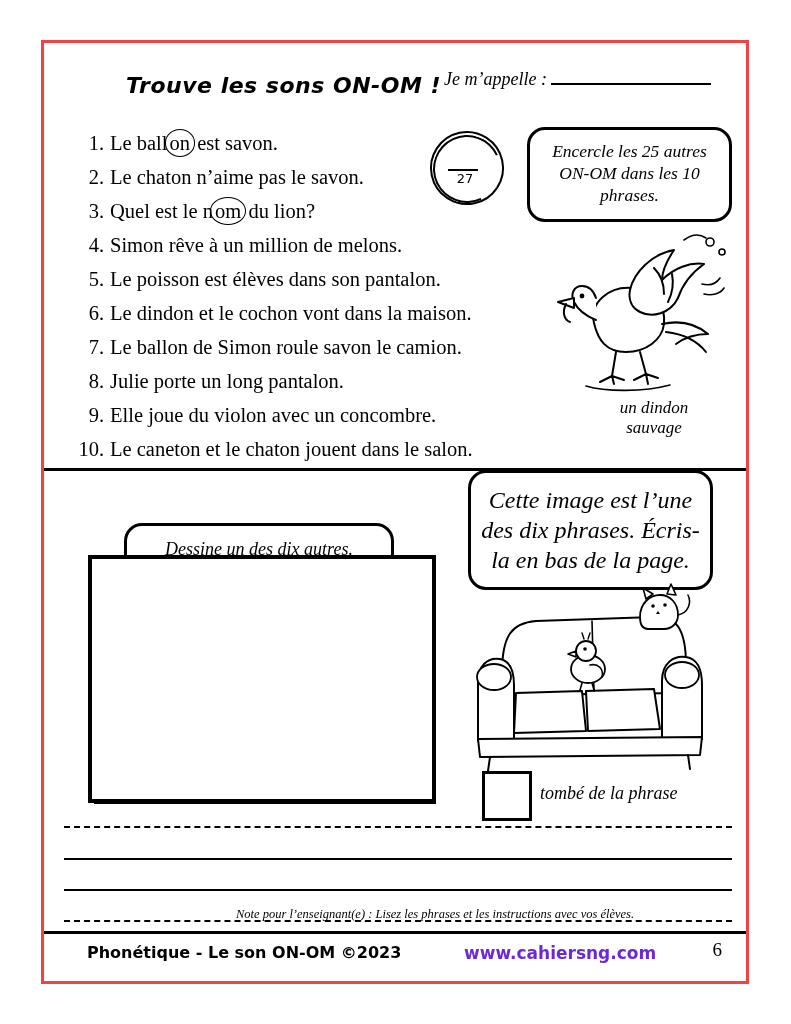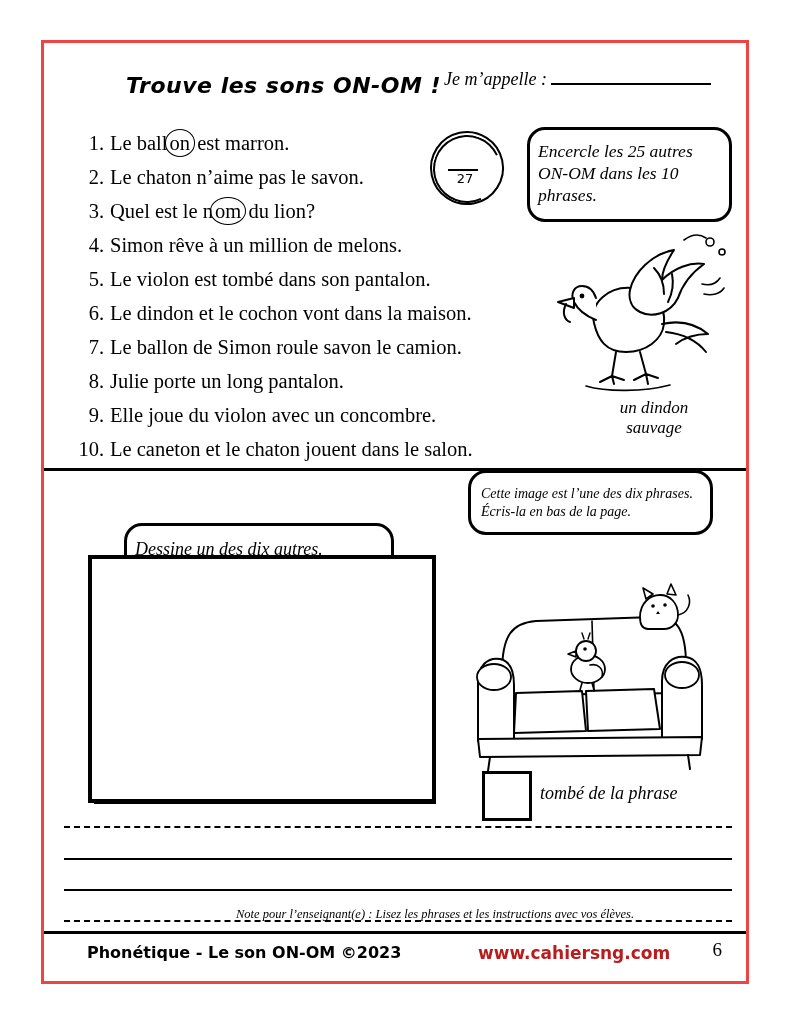--- a/index.html
+++ b/index.html
@@ -142,20 +142,21 @@
     text-align: center;
     font-size: 13px;
     font-family: "DejaVu Sans", sans-serif;
   }
   
   .bubble {
     position: absolute;
     border: 3px solid #000;
     border-radius: 18px;
     background: #fff;
+    text-align: center;
     font-style: italic;
     line-height: 1.25;
     box-sizing: border-box;
   }
   .bubble .shadow-b {
     position: absolute;
     left: 4px;
     top: 5px;
     right: -5px;
     bottom: -6px;
@@ -175,21 +176,21 @@
     top: 480px;
     width: 270px;
     padding: 12px 8px;
     font-size: 18px;
   }
   #bubble-image {
     left: 424px;
     top: 427px;
     width: 245px;
     padding: 12px 10px;
-    font-size: 14px;
+    font-size: 24px;
   }
   
   .bird {
     position: absolute;
     left: 490px;
     top: 185px;
     width: 200px;
     height: 170px;
   }
   .bird-caption {
@@ -285,26 +286,26 @@
     position: absolute;
     left: 43px;
     top: 900px;
     font-family: "DejaVu Sans", sans-serif;
     font-weight: bold;
     font-size: 16px;
     white-space: nowrap;
   }
   .footer-url {
     position: absolute;
-    left: 434px;
+    left: 420px;
     top: 900px;
     font-family: "DejaVu Sans", sans-serif;
     font-weight: bold;
     font-size: 17px;
-    color: #b91c1c;
+    color: #6d28d9;
     white-space: nowrap;
   }
   .footer-page {
     position: absolute;
     right: 24px;
     top: 896px;
     font-size: 19px;
   }
 </style>
 </head>
@@ -314,33 +315,33 @@
   <div class="sheet">
 
     <div class="title">Trouve les sons ON-OM !</div>
 
     <div class="nameline">
       <span>Je m’appelle :</span><span class="blank"></span>
     </div>
 
     <div class="sentences">
       <div class="sentence">
-        <span class="num">1.</span><span>Le ball</span><span class="circled">on</span><span> est marron.</span>
+        <span class="num">1.</span><span>Le ball</span><span class="circled">on</span><span> est savon.</span>
       </div>
       <div class="sentence">
         <span class="num">2.</span><span>Le chaton n’aime pas le savon.</span>
       </div>
       <div class="sentence">
         <span class="num">3.</span><span>Quel est le n</span><span class="circled">om</span><span> du lion?</span>
       </div>
       <div class="sentence">
         <span class="num">4.</span><span>Simon rêve à un million de melons.</span>
       </div>
       <div class="sentence">
-        <span class="num">5.</span><span>Le violon est tombé dans son pantalon.</span>
+        <span class="num">5.</span><span>Le poisson est élèves dans son pantalon.</span>
       </div>
       <div class="sentence">
         <span class="num">6.</span><span>Le dindon et le cochon vont dans la maison.</span>
       </div>
       <div class="sentence">
         <span class="num">7.</span><span>Le ballon de Simon roule savon le camion.</span>
       </div>
       <div class="sentence">
         <span class="num">8.</span><span>Julie porte un long pantalon.</span>
       </div>

